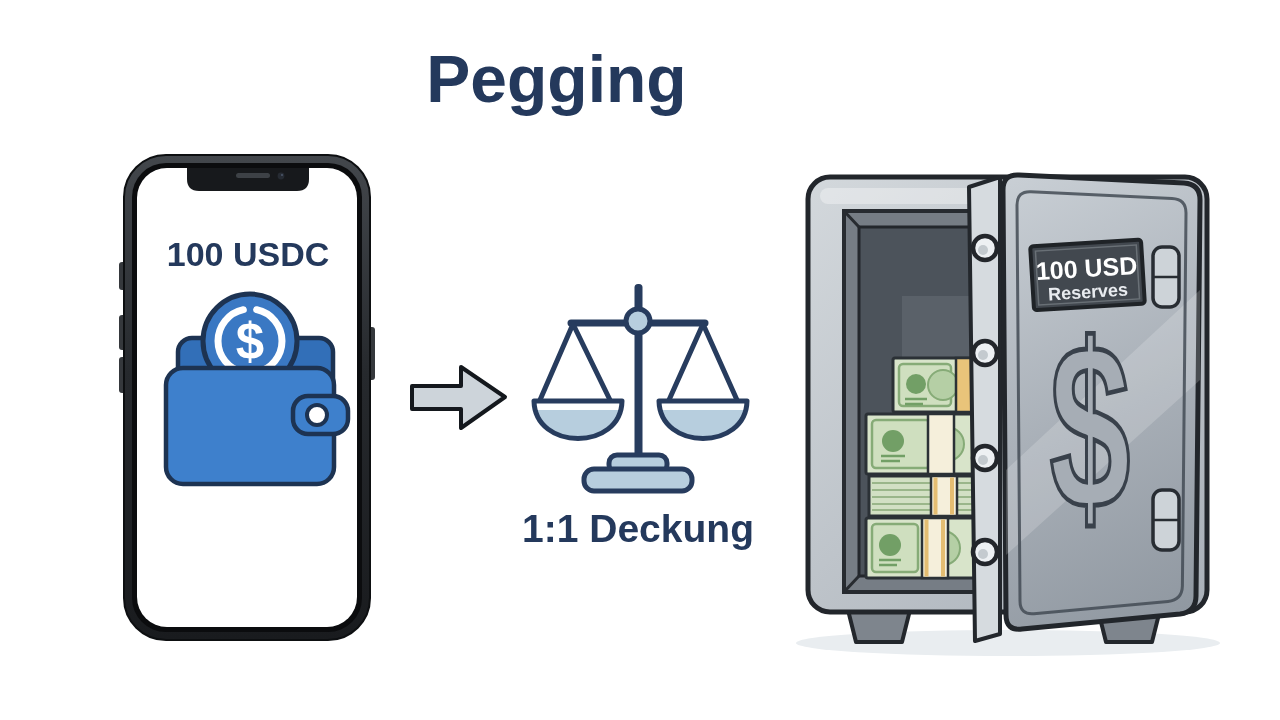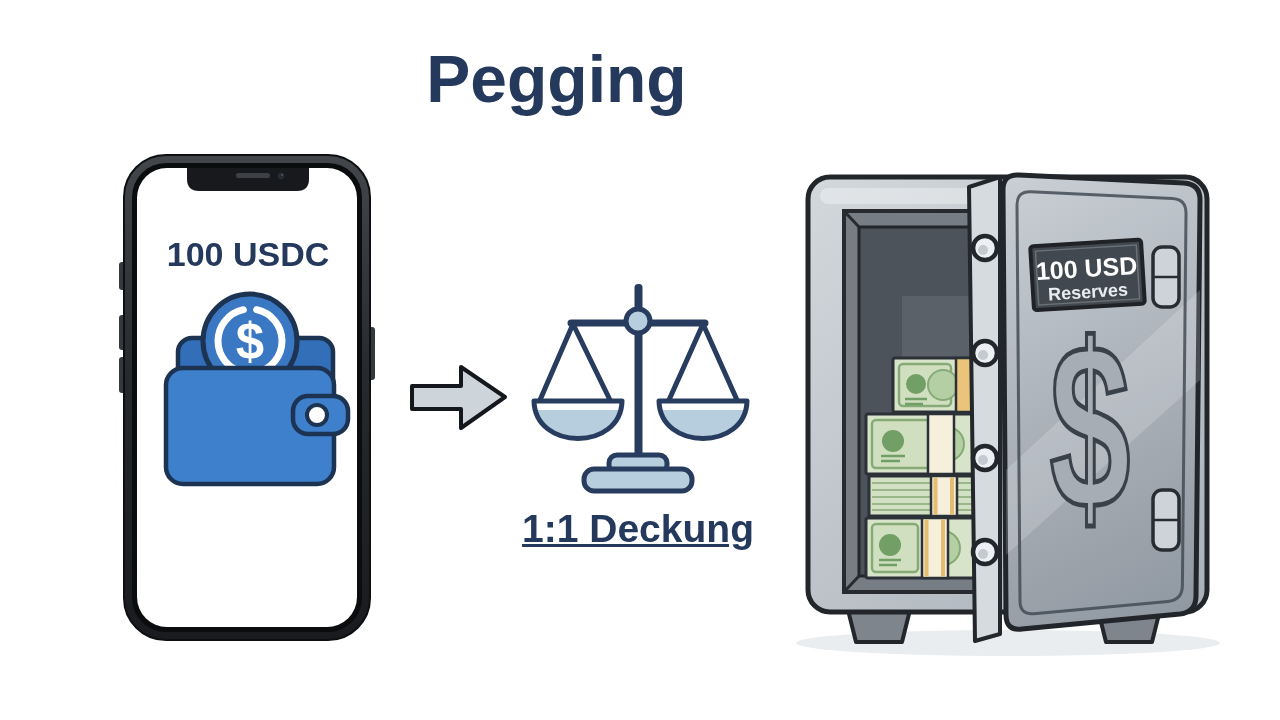--- a/index.html
+++ b/index.html
@@ -6,21 +6,21 @@
   .canvas{
     position:relative;width:1280px;height:720px;background:#ffffff;
     overflow:hidden;font-family:"Liberation Sans",sans-serif;
   }
   .title{
     position:absolute;left:0;top:44px;width:1113px;text-align:center;
     font-size:66px;font-weight:bold;color:#24395C;letter-spacing:0px;line-height:70px;
   }
   .caption{
     position:absolute;left:490px;top:507px;width:296px;text-align:center;
-    font-size:39px;font-weight:bold;color:#24395C;line-height:44px;text-decoration:underline;
+    font-size:39px;font-weight:bold;color:#24395C;line-height:44px;
   }
   .abs{position:absolute;}
   svg text{font-family:"Liberation Sans",sans-serif;font-weight:bold;}
 </style>
 </head>
 <body>
 
 <div class="canvas">
 
   <div class="title">Pegging</div>

